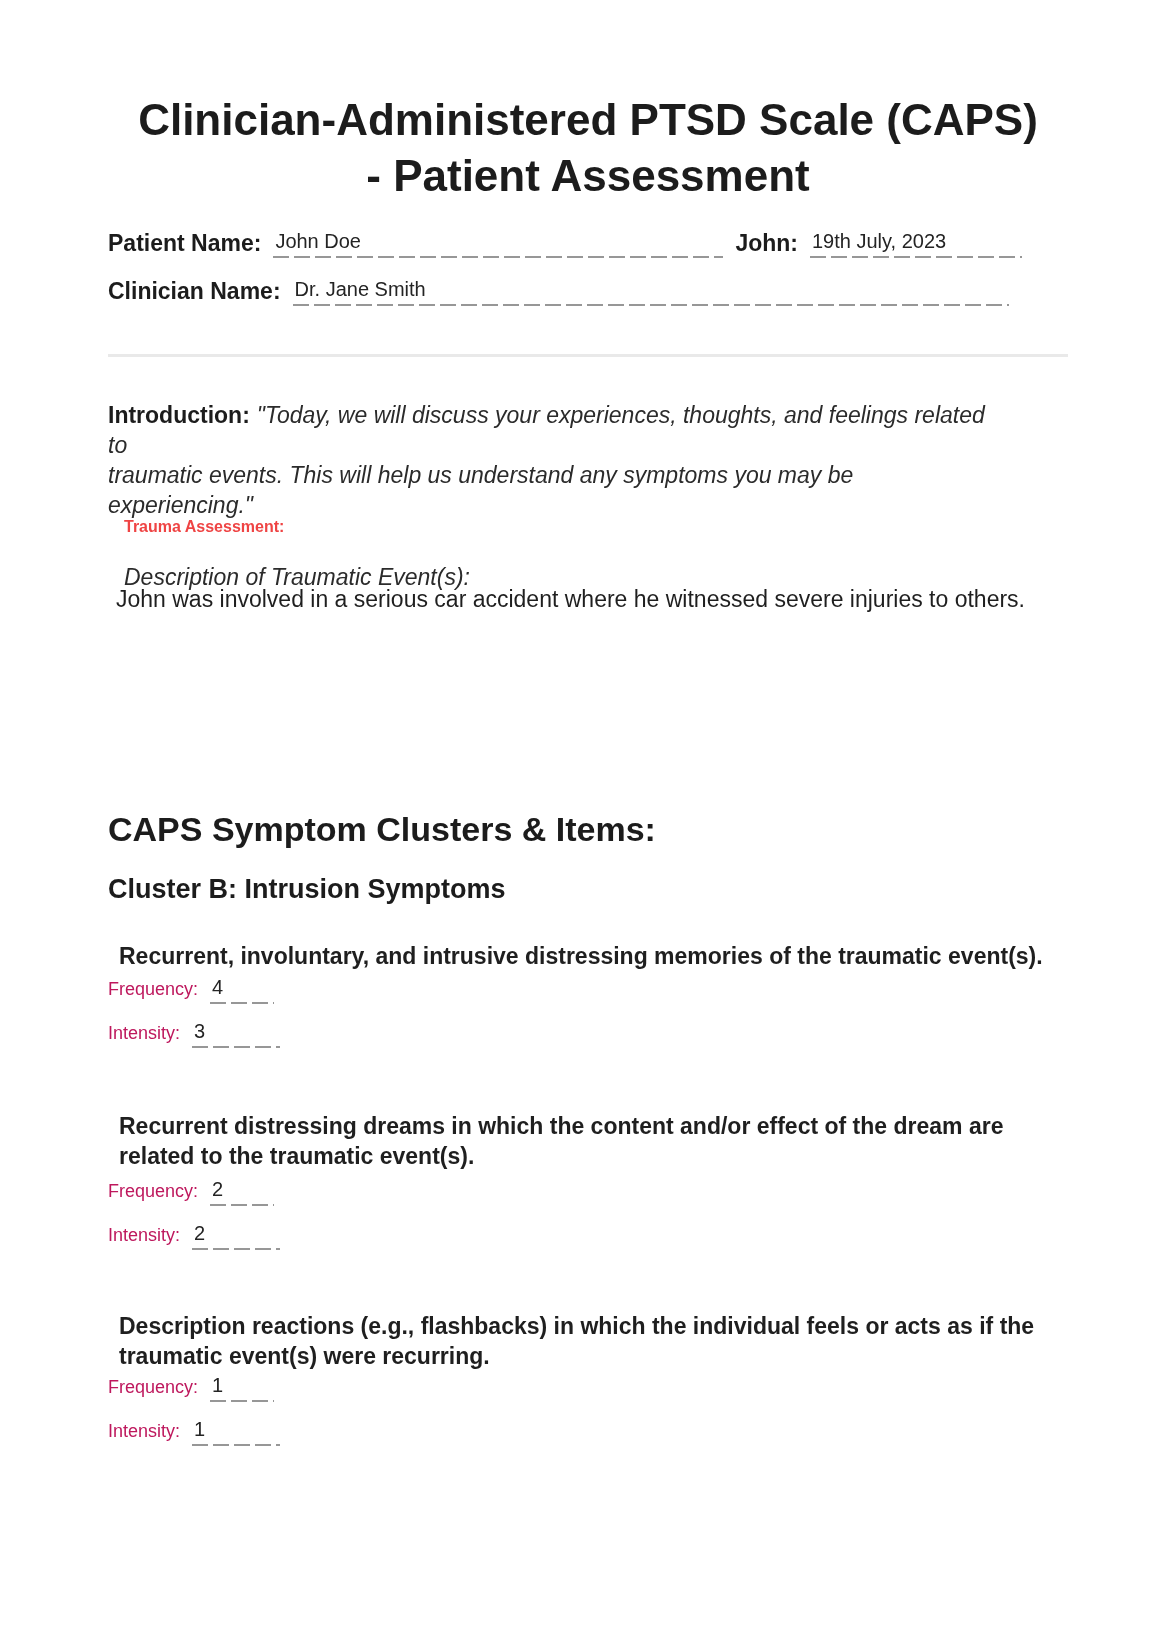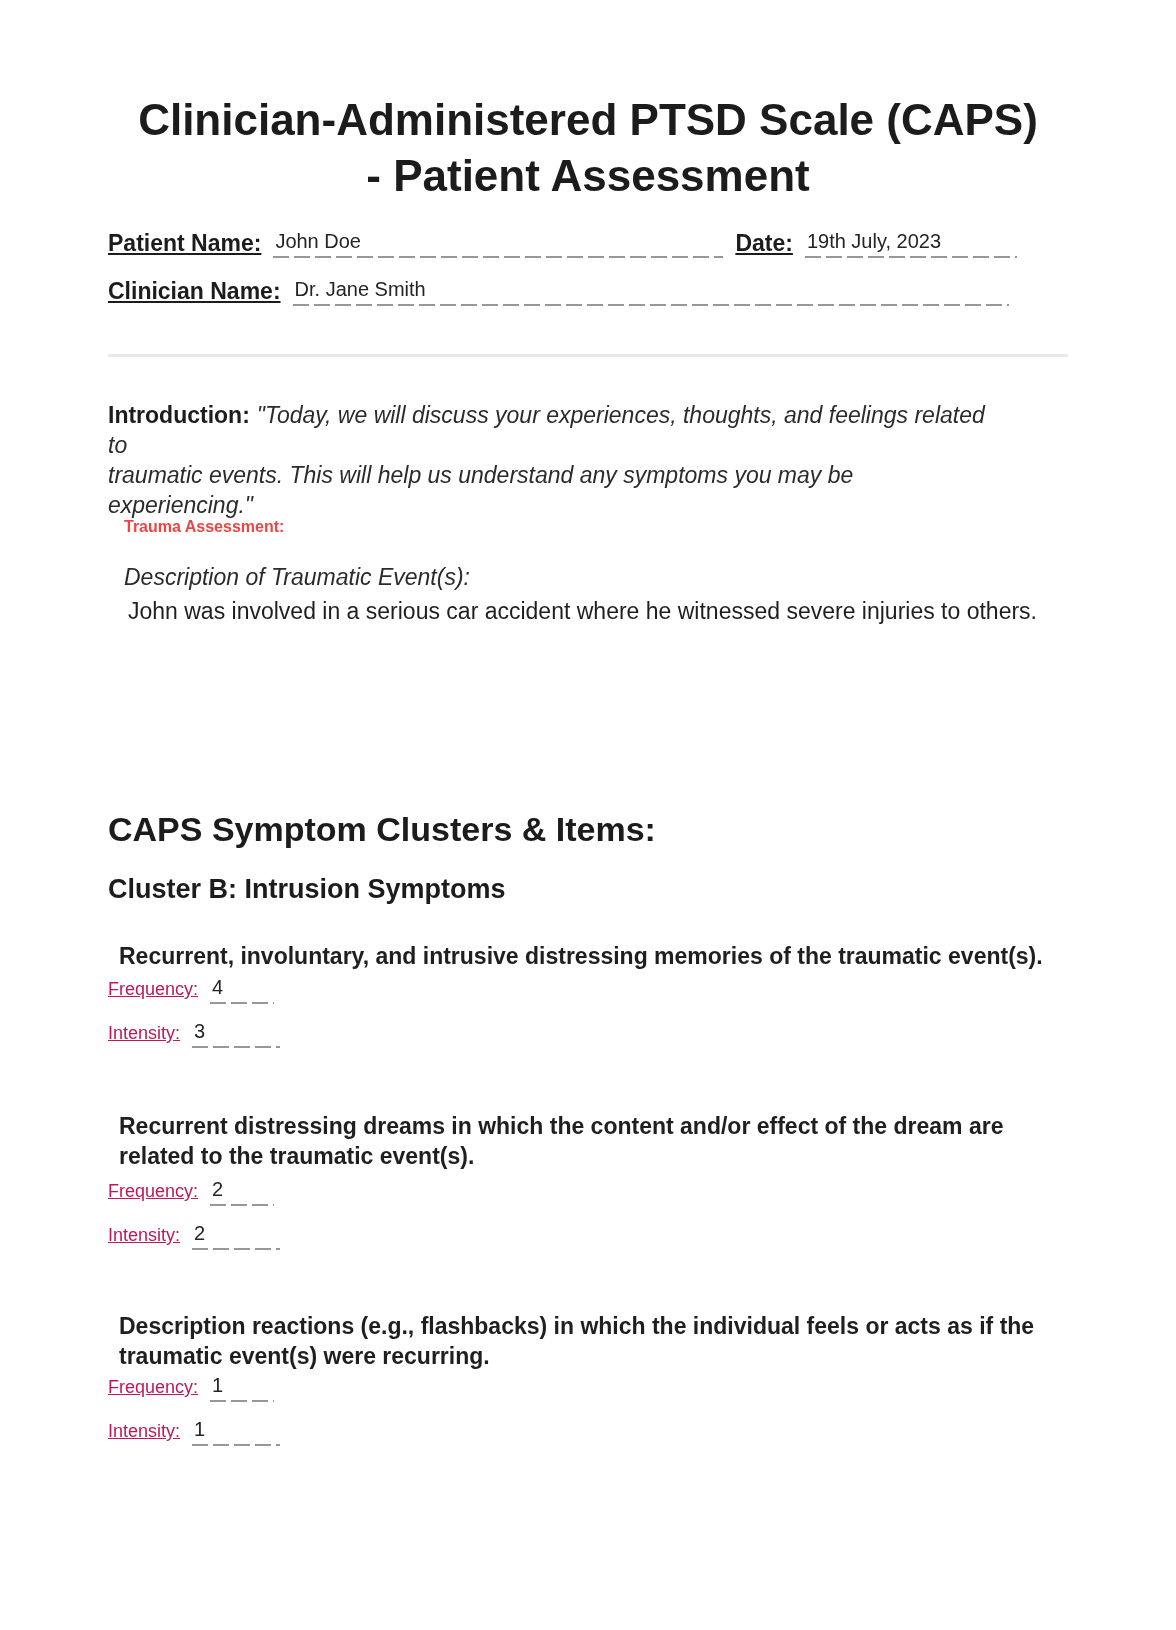--- a/index.html
+++ b/index.html
@@ -32,21 +32,20 @@
     column-gap: 12px;
     height: 34px;
   }
   .field-row .label {
     font-size: 23px;
     font-weight: 700;
     line-height: 26px;
     margin-bottom: 2px;
     color: #1c1c1c;
     white-space: nowrap;
-    text-decoration: underline;
   }
   .fill {
     position: relative;
     align-self: stretch;
     display: inline-block;
     background-image: repeating-linear-gradient(to right, #979797 0 16px, transparent 16px 21px);
     background-size: 100% 2px;
     background-position: left bottom;
     background-repeat: no-repeat;
   }
@@ -91,21 +90,21 @@
     left: 108px;
     margin: 16px;
     font-size: 23px;
     font-style: italic;
     font-weight: 400;
     color: #2b2b2b;
   }
   .desc-value {
     position: absolute;
     left: 112px;
-    margin: 16px;
+    margin: 4px;
     font-size: 23px;
     font-weight: 400;
     color: #1f1f1f;
   }
 
   .caps-heading {
     position: absolute;
     top: 810px; left: 108px;
     margin: 0;
     font-size: 34px;
@@ -144,21 +143,21 @@
 <div class="page">
 
   <h1 class="title multiline">Clinician-Administered PTSD Scale (CAPS)
 - Patient Assessment</h1>
 
   <div class="field-row" style="top:224px;">
     <span class="label">Patient Name:</span>
     <span class="fill" style="width:450px;text-align:right;">
       <span class="fill-value">John Doe</span>
     </span>
-    <span class="label">Date:</span>
+    <span class="label">John:</span>
     <span class="fill" style="width:212px;">
       <span class="fill-value">19th July, 2023</span>
     </span>
   </div>
 
   <div class="field-row" style="top:272px;">
     <span class="label">Clinician Name:</span>
     <span class="fill" style="width:716px;">
       <span class="fill-value">Dr. Jane Smith</span>
     </span>

